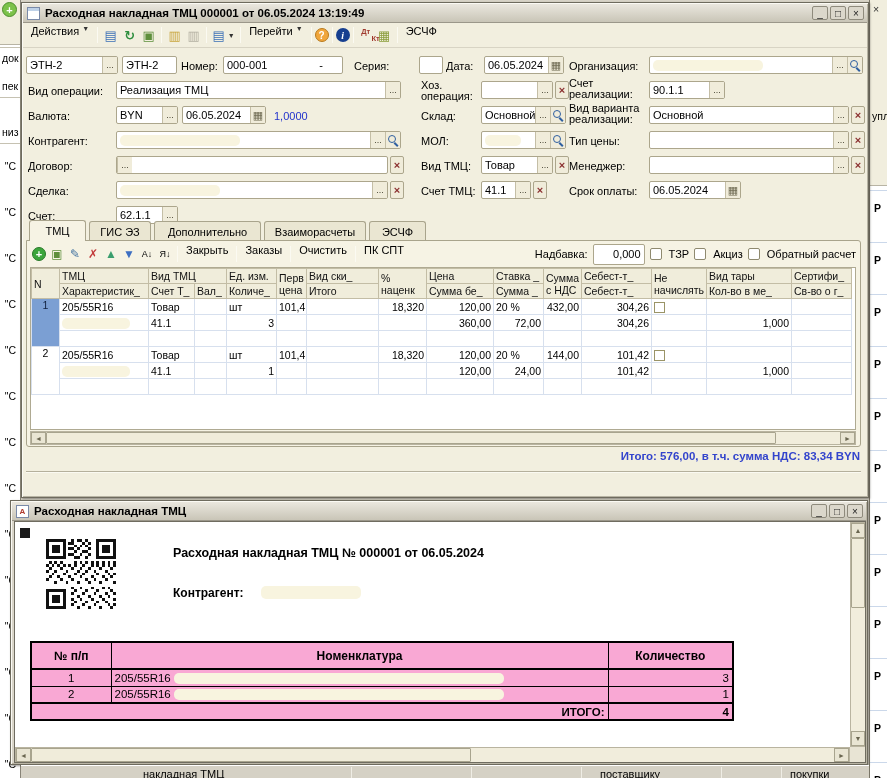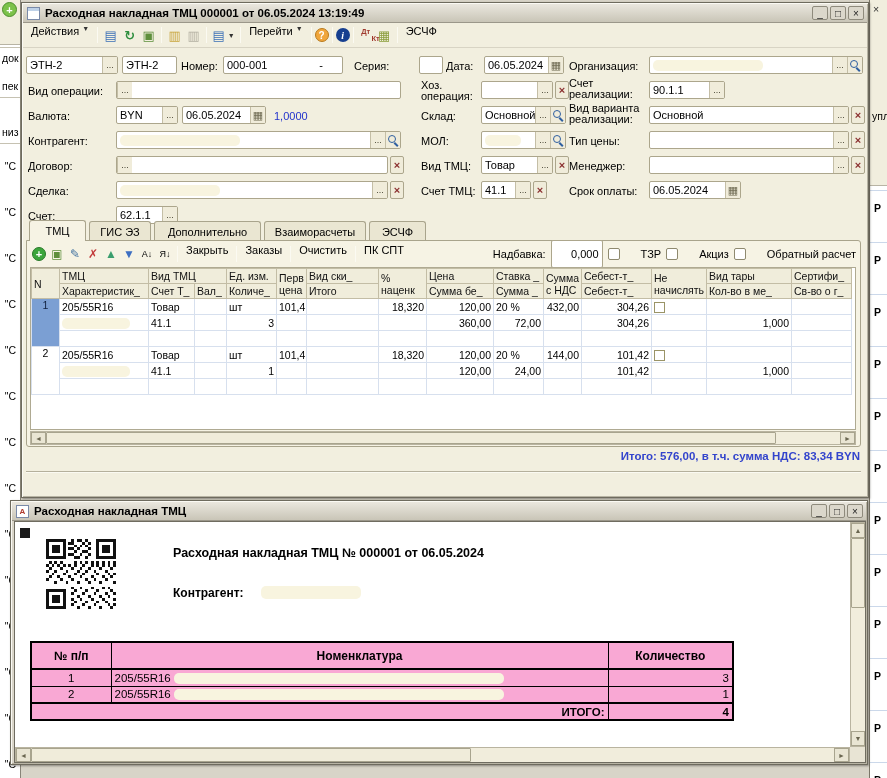--- a/index.html
+++ b/index.html
@@ -33,21 +33,21 @@
   .ti{width:19px;height:18px;display:flex;align-items:center;justify-content:center;font-size:13px;flex:0 0 auto}
   .circ{width:14px;height:14px;border-radius:50%;color:#fff;font-size:10px;font-weight:bold;
         display:flex;align-items:center;justify-content:center}
   .caret{font-size:7px;margin-left:3px;color:#333}
   .tbtn{display:flex;align-items:flex-start;padding:0 5px;height:20px;font-size:11px}
   .tab{position:absolute;height:20px;background:#EAE6D2;border:1px solid #A9A48C;border-bottom:none;
        border-radius:3px 3px 0 0;display:flex;align-items:center;justify-content:center;font-size:11px}
   .tab.active{background:#F6F3E4;z-index:3}
   .panel{position:absolute;background:#F6F3E4;border:1px solid #A9A48C;border-radius:0 3px 3px 3px}
   .gi{width:18px;height:18px;display:flex;align-items:center;justify-content:center;font-size:12px;flex:0 0 auto}
-  .chklbl{display:flex;align-items:center;gap:21px;font-size:11px}
+  .chklbl{display:flex;align-items:center;gap:7px;font-size:11px}
   .cb{width:12px;height:12px;background:#fff;border:1px solid #8F8A6F;border-radius:2px;display:inline-block}
   table.grid{border-collapse:collapse;table-layout:fixed;background:#fff;font-size:10.5px;width:820px}
   .grid th{background:#F0EDDB;border:1px solid #C3BDA5;font-weight:normal;padding:0 2px;
            white-space:nowrap;overflow:hidden;text-align:left;height:15px;font-size:10.5px;color:#111}
   .grid td{border:1px solid #D7E0EE;padding:0 2px;white-space:nowrap;overflow:hidden;height:16px;font-size:10.5px}
   .grid td.r{text-align:right}
   .grid td.l{text-align:left}
   .ncell{background:#7B9FD3;border:1px solid #5F83B8;text-align:center;vertical-align:top;color:#10203E}
   .ncell2{text-align:center;vertical-align:top}
   .chk{display:inline-block;width:11px;height:11px;border:1px solid #9A9467;background:#fff;vertical-align:middle}
@@ -203,20 +203,21 @@
     <div class="fld" style="left:627px;top:53px;width:214px">
       <span class="val"><span class="rd" style="width:110px"></span></span>
       <span class="ibtn">...</span>
       <span class="ibtn">
           <span class="mag"></span>
         </span>
     </div>
 
     <span class="lbl" style="left:6px;top:82px">Вид операции:</span>
     <div class="fld" style="left:94px;top:78px;width:285px">
+      <span class="val">Реализация ТМЦ</span>
       <span class="ibtn">...</span>
     </div>
     <span class="lbl" style="left:399px;top:76px">Хоз.</span>
     <span class="lbl" style="left:399px;top:87px">операция:</span>
     <div class="fld" style="left:459px;top:78px;width:72px">
       <span class="val"></span>
       <span class="ibtn">...</span>
     </div>
     <span class="xbtn" style="left:533px;top:78px">
         <span class="xg">×</span>
@@ -366,21 +367,21 @@
         <span class="tbtn">Закрыть</span>
         <span class="vsep"></span>
         <span class="tbtn">Заказы</span>
         <span class="vsep"></span>
         <span class="tbtn">Очистить</span>
         <span class="vsep"></span>
         <span class="tbtn">ПК СПТ</span>
       </div>
       <div class="abs" style="right:4px;top:3px;height:20px;display:flex;align-items:center;gap:5px">
         <span>Надбавка:</span>
-        <div class="fld" style="position:static;width:52px;height:28px">
+        <div class="fld" style="position:static;width:52px;height:21px">
           <span class="val" style="text-align:right">0,000</span>
         </div>
         <span class="chklbl">
             <span class="cb"></span>
             <span>ТЗР</span>
           </span>
         <span class="chklbl">
             <span class="cb"></span>
             <span>Акциз</span>
           </span>
@@ -756,14 +757,24 @@
 
       <div class="sb" style="left:0;top:225px;width:835px;height:16px">
         <span class="ar">◄</span>
         <span class="th" style="width:440px"></span>
         <span class="ar" style="margin-left:auto">►</span>
       </div>
       <div class="abs" style="left:835px;top:225px;width:16px;height:16px;background:#E8E4D4"></div>
     </div>
   </div>
 
+  <div class="abs" style="left:21px;top:765px;width:848px;height:13px;background:#D5D1C5;border-top:1px solid #FFFFFF;overflow:hidden">
+    <span class="strip-item" style="left:122px;top:2px;font-size:11px">накладная ТМЦ</span>
+    <span class="strip-item" style="left:579px;top:2px;font-size:11px">поставщику</span>
+    <span class="strip-item" style="left:769px;top:2px;font-size:11px">покупки</span>
+    <span class="bsep" style="left:330px"></span>
+    <span class="bsep" style="left:450px"></span>
+    <span class="bsep" style="left:560px"></span>
+    <span class="bsep" style="left:700px"></span>
+    <span class="bsep" style="left:760px"></span>
+  </div>
 
 </div>
 
 </body></html>

